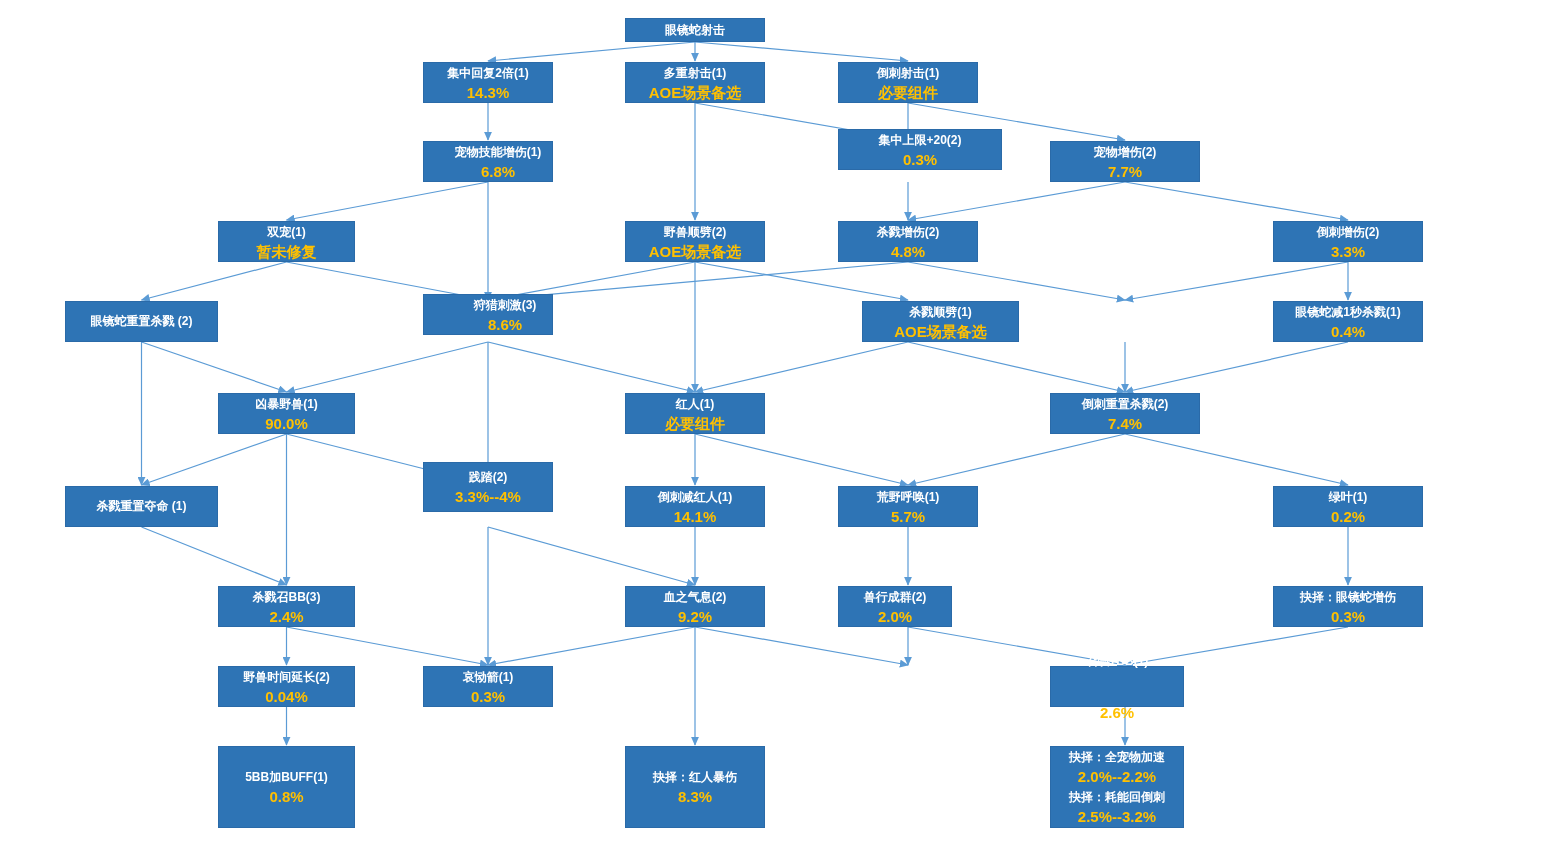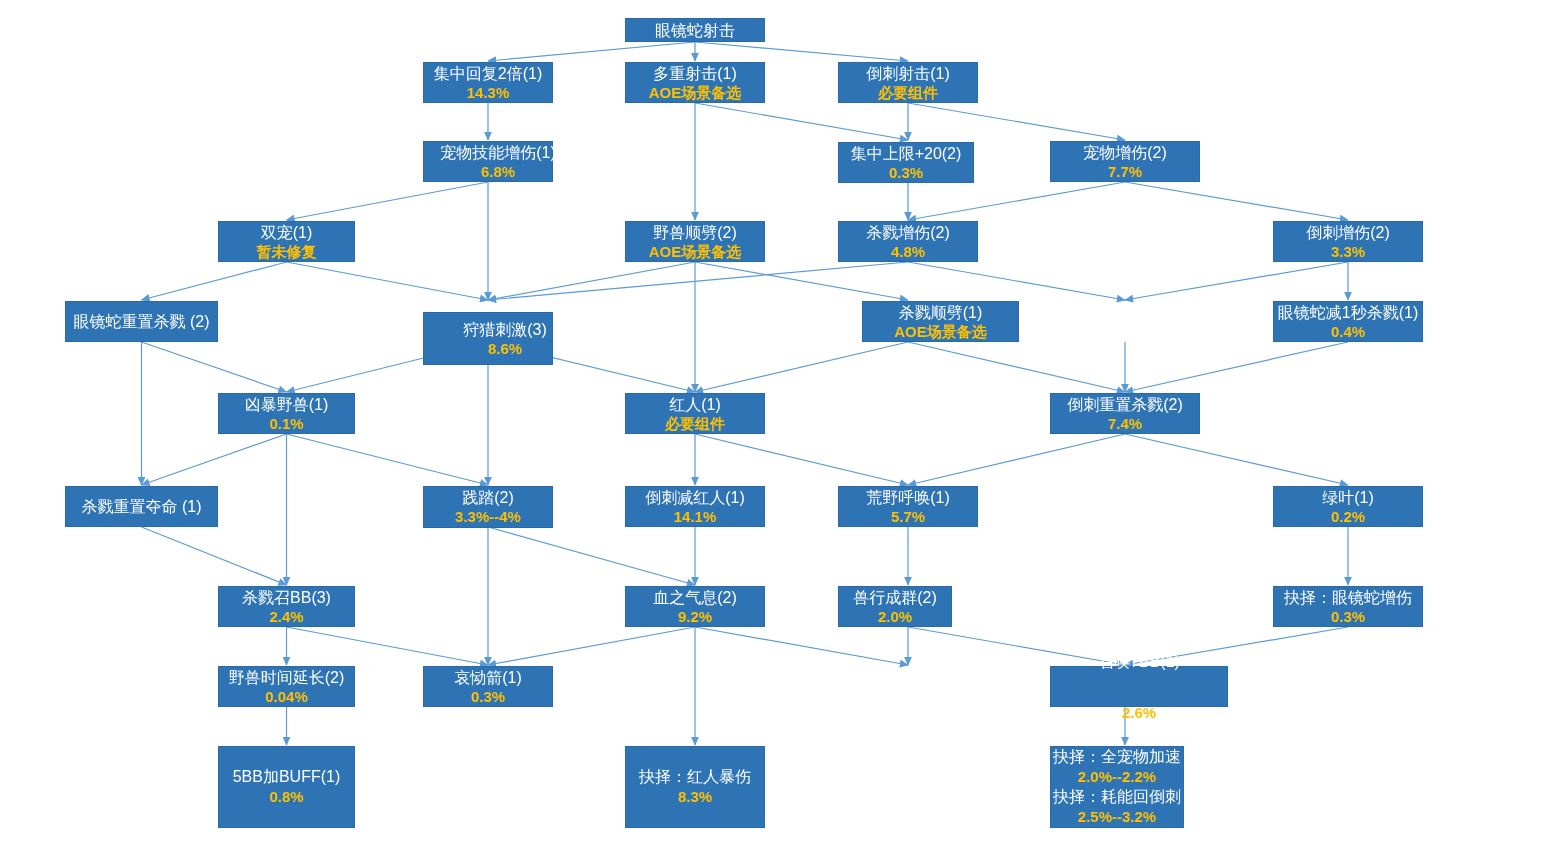--- a/index.html
+++ b/index.html
@@ -14,21 +14,21 @@
     position:absolute;
     background:#2e74b5;
     border:1px solid #2a6aa8;
     box-sizing:border-box;
     display:flex;flex-direction:column;justify-content:center;align-items:center;
     text-align:center;
     box-shadow:0 0 0 0 transparent;
     cursor:default;
   }
   .node .lab{
-    color:#ffffff;font-weight:normal;font-size:16px;line-height:19px;
+    color:#ffffff;font-weight:bold;font-size:12px;line-height:19px;
     white-space:nowrap;
   }
   .node .sub{
     color:#ffc000;font-weight:bold;font-size:15px;line-height:19px;
     white-space:nowrap;
   }
   .node.tall .lab,.node.tall .sub{line-height:20px;}
 </style>
 </head>
 <body>
@@ -107,21 +107,21 @@
       <div class="sub">AOE场景备选</div>
     </div>
     <div class="node" style="left: 838px; top: 62px; width: 140px; height: 41px;">
       <div class="lab">倒刺射击(1)</div>
       <div class="sub">必要组件</div>
     </div>
     <div class="node" style="left: 423px; top: 141px; width: 130px; height: 41px; padding-left: 20px;">
       <div class="lab">宠物技能增伤(1)</div>
       <div class="sub">6.8%</div>
     </div>
-    <div class="node" style="left: 838px; top: 142px; width: 136px; height: 41px;">
+    <div class="node" style="left: 838px; top: 129px; width: 164px; height: 41px;">
       <div class="lab">集中上限+20(2)</div>
       <div class="sub">0.3%</div>
     </div>
     <div class="node" style="left: 1050px; top: 141px; width: 150px; height: 41px;">
       <div class="lab">宠物增伤(2)</div>
       <div class="sub">7.7%</div>
     </div>
     <div class="node" style="left: 218px; top: 221px; width: 137px; height: 41px;">
       <div class="lab">双宠(1)</div>
       <div class="sub">暂未修复</div>
@@ -134,48 +134,48 @@
       <div class="lab">杀戮增伤(2)</div>
       <div class="sub">4.8%</div>
     </div>
     <div class="node" style="left: 1273px; top: 221px; width: 150px; height: 41px;">
       <div class="lab">倒刺增伤(2)</div>
       <div class="sub">3.3%</div>
     </div>
     <div class="node" style="left: 65px; top: 301px; width: 153px; height: 41px;">
       <div class="lab">眼镜蛇重置杀戮 (2)</div>
     </div>
-    <div class="node" style="left: 423px; top: 312px; width: 130px; height: 53px; padding-left: 34px;">
+    <div class="node" style="left: 423px; top: 294px; width: 130px; height: 41px; padding-left: 34px;">
       <div class="lab">狩猎刺激(3)</div>
       <div class="sub">8.6%</div>
     </div>
     <div class="node" style="left: 862px; top: 301px; width: 157px; height: 41px;">
       <div class="lab">杀戮顺劈(1)</div>
       <div class="sub">AOE场景备选</div>
     </div>
     <div class="node" style="left: 1273px; top: 301px; width: 150px; height: 41px;">
       <div class="lab">眼镜蛇减1秒杀戮(1)</div>
       <div class="sub">0.4%</div>
     </div>
     <div class="node" style="left: 218px; top: 393px; width: 137px; height: 41px;">
       <div class="lab">凶暴野兽(1)</div>
-      <div class="sub">0.1%</div>
+      <div class="sub">90.0%</div>
     </div>
     <div class="node" style="left: 625px; top: 393px; width: 140px; height: 41px;">
       <div class="lab">红人(1)</div>
       <div class="sub">必要组件</div>
     </div>
     <div class="node" style="left: 1050px; top: 393px; width: 150px; height: 41px;">
       <div class="lab">倒刺重置杀戮(2)</div>
       <div class="sub">7.4%</div>
     </div>
     <div class="node" style="left: 65px; top: 486px; width: 153px; height: 41px;">
       <div class="lab">杀戮重置夺命 (1)</div>
     </div>
-    <div class="node" style="left: 423px; top: 486px; width: 130px; height: 42px;">
+    <div class="node" style="left: 423px; top: 462px; width: 130px; height: 50px;">
       <div class="lab">践踏(2)</div>
       <div class="sub">3.3%--4%</div>
     </div>
     <div class="node" style="left: 625px; top: 486px; width: 140px; height: 41px;">
       <div class="lab">倒刺减红人(1)</div>
       <div class="sub">14.1%</div>
     </div>
     <div class="node" style="left: 838px; top: 486px; width: 140px; height: 41px;">
       <div class="lab">荒野呼唤(1)</div>
       <div class="sub">5.7%</div>
@@ -201,21 +201,21 @@
       <div class="sub">0.3%</div>
     </div>
     <div class="node" style="left: 218px; top: 666px; width: 137px; height: 41px;">
       <div class="lab">野兽时间延长(2)</div>
       <div class="sub">0.04%</div>
     </div>
     <div class="node" style="left: 423px; top: 666px; width: 130px; height: 41px;">
       <div class="lab">哀恸箭(1)</div>
       <div class="sub">0.3%</div>
     </div>
-    <div class="node" style="left: 1050px; top: 666px; width: 178px; height: 41px; gap: 32px;">
+    <div class="node" style="left: 1050px; top: 666px; width: 134px; height: 41px; gap: 32px;">
       <div class="lab">召唤7BB(1)</div>
       <div class="sub">2.6%</div>
     </div>
     <div class="node tall" style="left: 218px; top: 746px; width: 137px; height: 82px;">
       <div class="lab">5BB加BUFF(1)</div>
       <div class="sub">0.8%</div>
     </div>
     <div class="node tall" style="left: 625px; top: 746px; width: 140px; height: 82px;">
       <div class="lab">抉择：红人暴伤</div>
       <div class="sub">8.3%</div>

